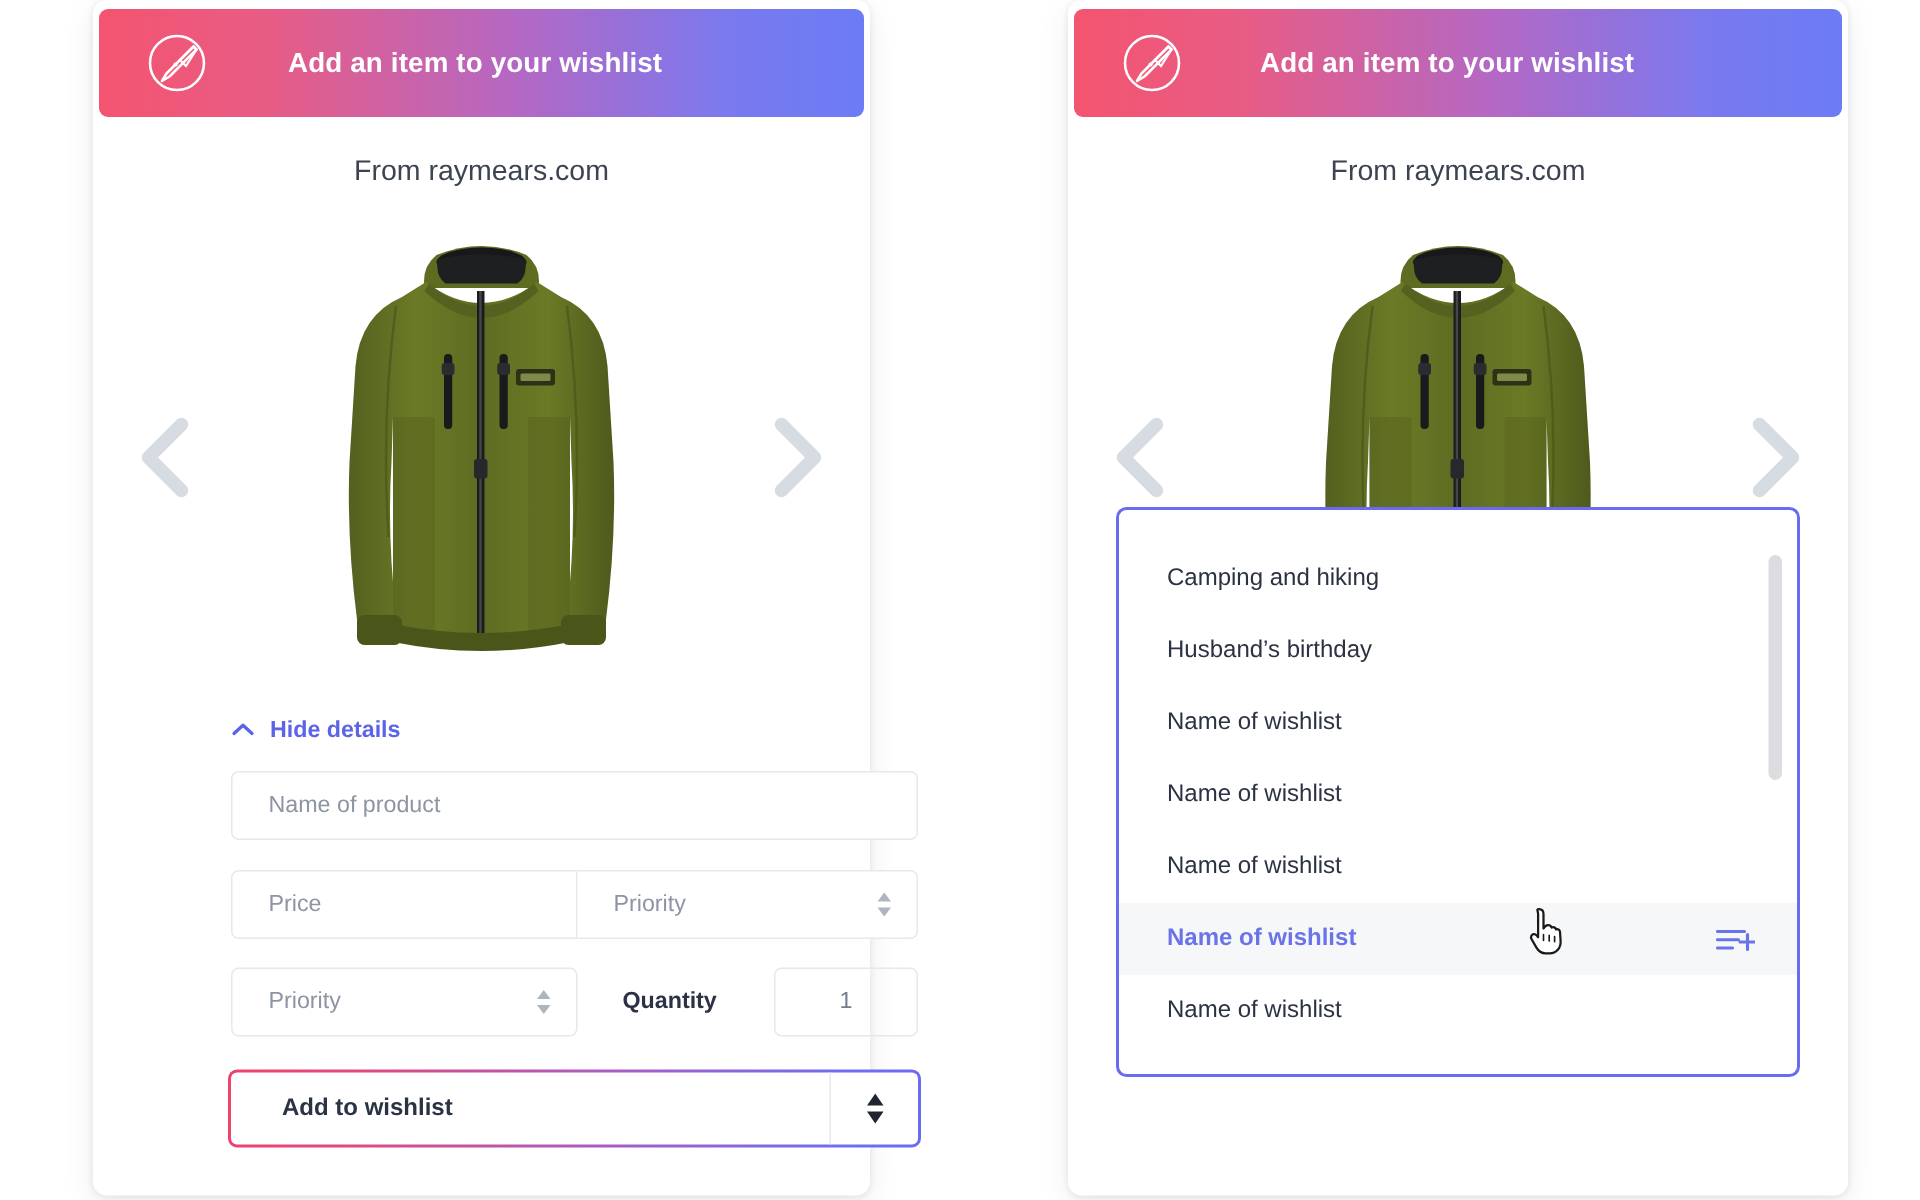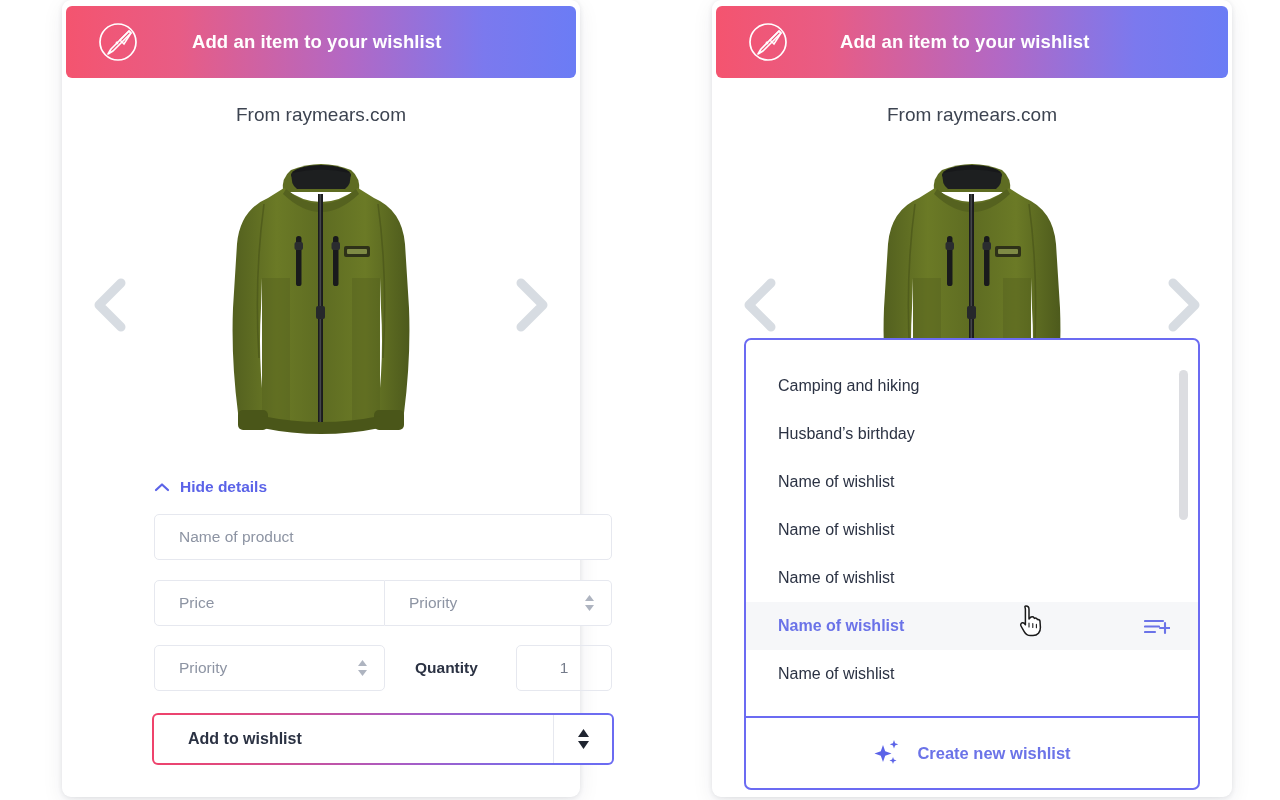--- a/index.html
+++ b/index.html
@@ -387,30 +387,20 @@
             </svg>
           </span>
         </div>
         <div class="dd-item">
           <span>Name of wishlist</span>
         </div>
 
         <div class="dd-scrollbar"></div>
       </div>
 
-      <div class="dd-footer">
-        <span class="sparkle-icon">
-          <svg viewBox="0 0 30 30" width="30" height="30">
-            <path d="M10 7 L12.2 13.3 L18.5 15.5 L12.2 17.7 L10 24 L7.8 17.7 L1.5 15.5 L7.8 13.3 Z" fill="#5b63e8"></path>
-            <path d="M21 2 L22.1 5.2 L25.3 6.3 L22.1 7.4 L21 10.6 L19.9 7.4 L16.7 6.3 L19.9 5.2 Z" fill="#5b63e8"></path>
-            <path d="M20 19 L20.9 21.6 L23.5 22.5 L20.9 23.4 L20 26 L19.1 23.4 L16.5 22.5 L19.1 21.6 Z" fill="#5b63e8"></path>
-          </svg>
-        </span>
-        <span class="dd-footer-label">Create new wishlist</span>
-      </div>
     </div>
   </div>
 
   <span class="cursor">
     <svg viewBox="0 0 26 34" width="26" height="34">
       <path d="M8 2 C10 2 11 3.4 11 5.4 L11 15 L12.4 13.4 C13.4 12.4 15.2 12.4 16 13.6 L16.4 14.4
                C17.4 13.8 19 14.2 19.4 15.6 C20.4 15.2 21.8 15.8 22 17.2 L22.4 23.4
                C22.6 28 19.6 31.6 15 31.6 L12.4 31.6 C9.4 31.6 7.6 30 6.2 27.6 L3 22
                C2.2 20.6 3 19 4.4 18.8 C5.2 18.7 5.9 19 6.4 19.6 L7.4 20.8 L7.4 5.4 C7.4 3.4 6 2 8 2 Z" fill="#ffffff" stroke="#1a1a1a" stroke-width="1.5" stroke-linejoin="round"></path>
       <path d="M11 19 L11 23 M14.8 19.6 L14.8 23.4 M18.4 20.4 L18.4 23.8" stroke="#1a1a1a" stroke-width="1.1" stroke-linecap="round"></path>

